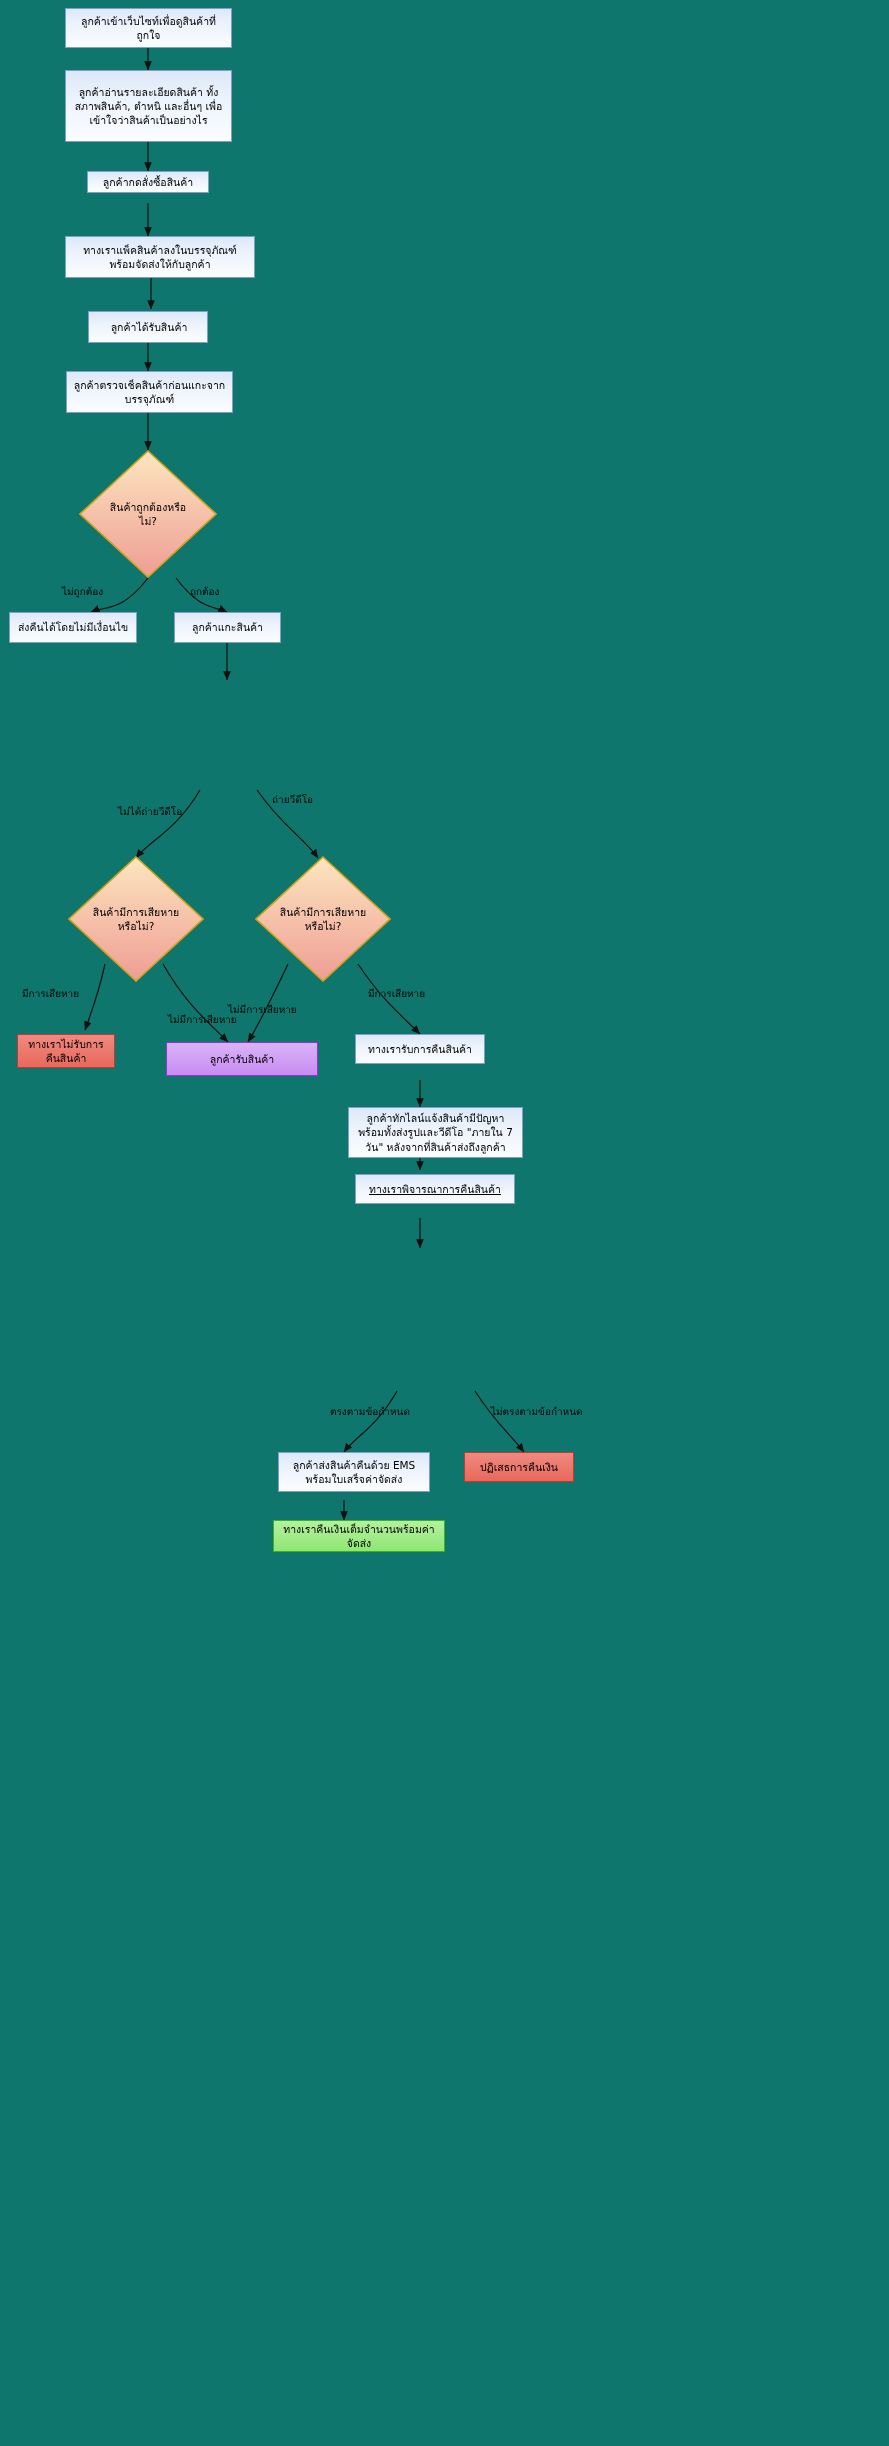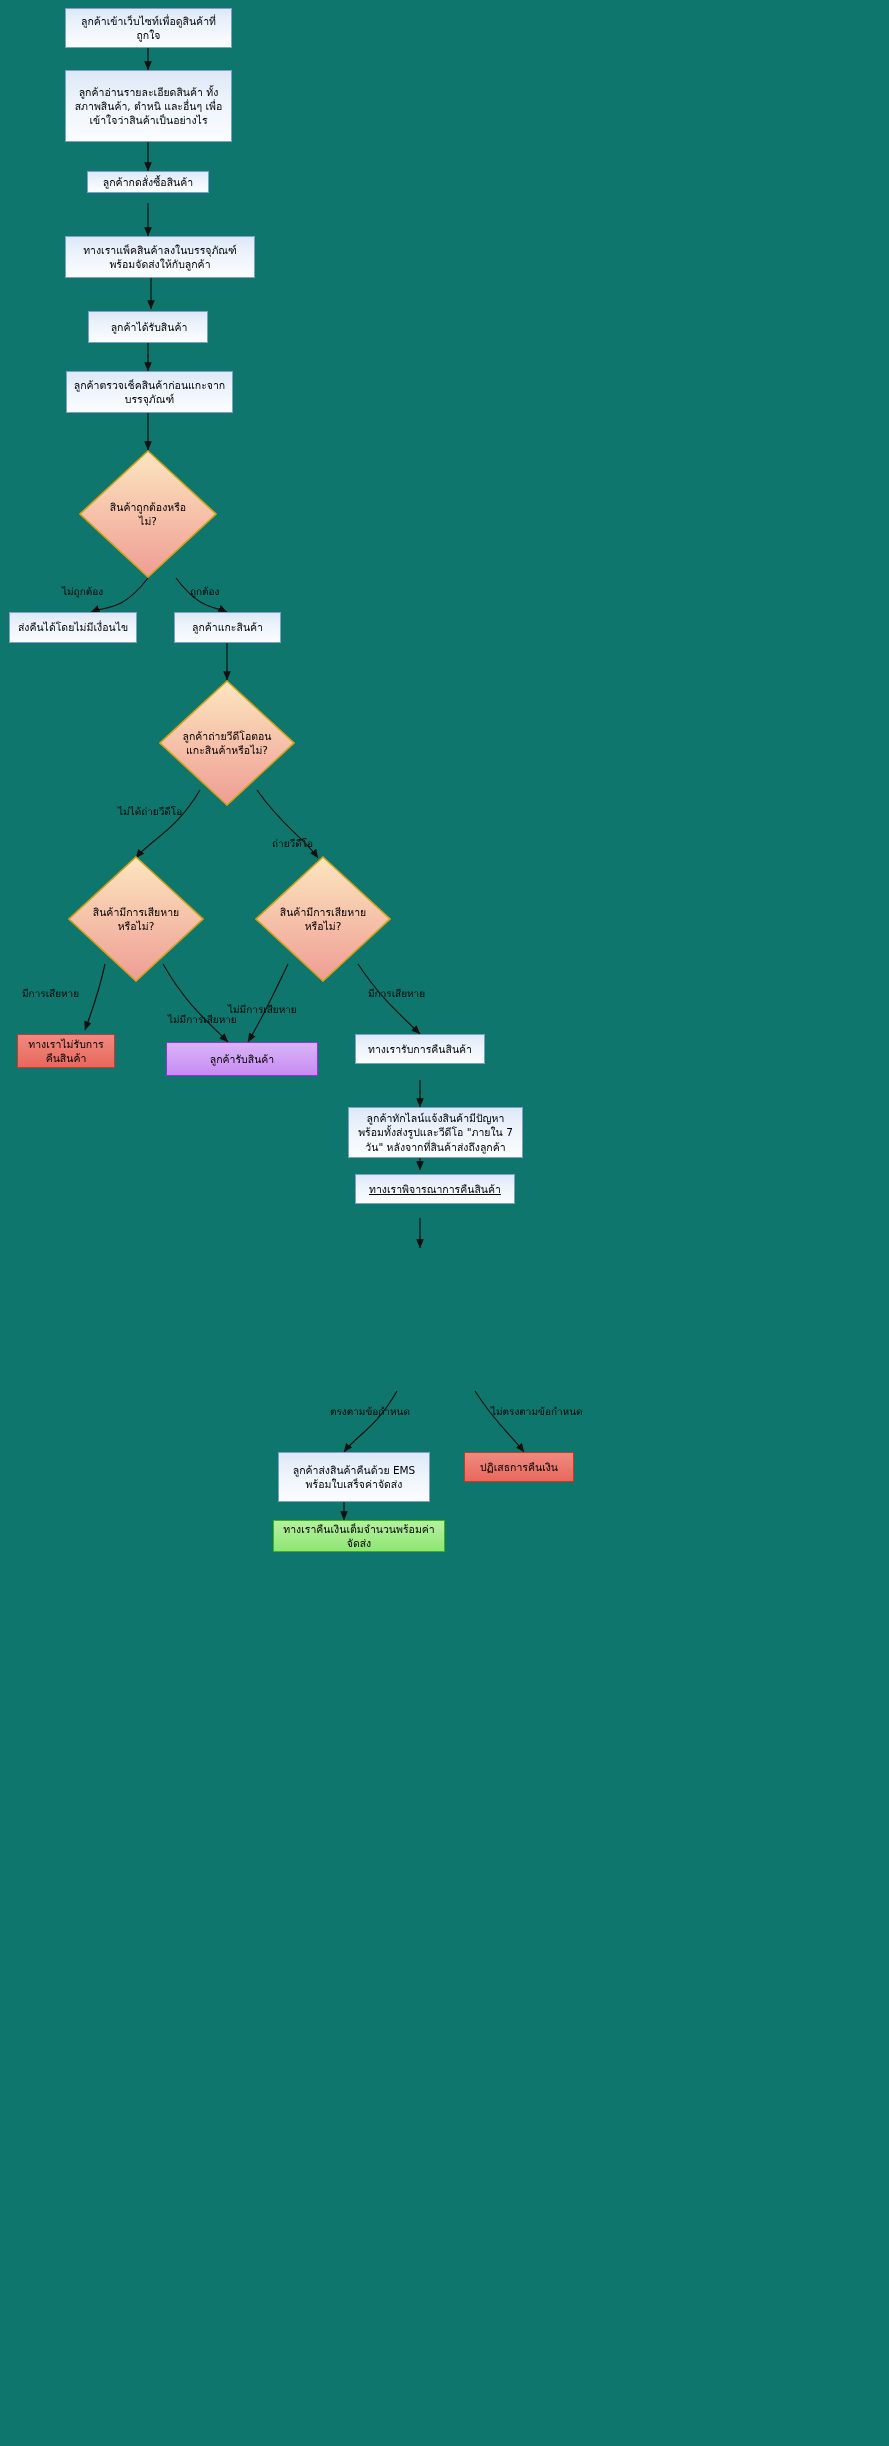--- a/index.html
+++ b/index.html
@@ -93,35 +93,23 @@
   <div class="edgelabel" style="left:190px;top:584px;">ถูกต้อง</div>
 
   <div class="node proc" style="left:9px;top:612px;width:128px;height:31px;">
     <span>ส่งคืนได้โดยไม่มีเงื่อนไข</span>
   </div>
 
   <div class="node proc" style="left:174px;top:612px;width:107px;height:31px;">
     <span>ลูกค้าแกะสินค้า</span>
   </div>
 
-  <div class="diamond-wrap" style="left:159px;top:680px;width:136px;height:126px;">
-    <svg width="136" height="126" viewBox="0 0 136 126">
-      <defs>
-          <linearGradient id="dg2" x1="0" y1="0" x2="0" y2="1">
-        <stop offset="0%" stop-color="#fce6bf"></stop>
-            <stop offset="100%" stop-color="#ef9d94"></stop>
-      </linearGradient>
-        </defs>
-      <polygon points="68,1 135,63 68,125 1,63" fill="url(#dg2)" stroke="#d4a017" stroke-width="1.6"></polygon>
-    </svg>
-    <div class="diamond-label">ลูกค้าถ่ายวีดีโอตอนแกะสินค้าหรือไม่?</div>
-  </div>
 
   <div class="edgelabel" style="left:118px;top:804px;">ไม่ได้ถ่ายวีดีโอ</div>
-  <div class="edgelabel" style="left:272px;top:836px;">ถ่ายวีดีโอ</div>
+  <div class="edgelabel" style="left:272px;top:792px;">ถ่ายวีดีโอ</div>
 
   <div class="diamond-wrap" style="left:68px;top:856px;width:136px;height:126px;">
     <svg width="136" height="126" viewBox="0 0 136 126">
       <defs>
           <linearGradient id="dg3" x1="0" y1="0" x2="0" y2="1">
         <stop offset="0%" stop-color="#fce6bf"></stop>
             <stop offset="100%" stop-color="#ef9d94"></stop>
       </linearGradient>
         </defs>
       <polygon points="68,1 135,63 68,125 1,63" fill="url(#dg3)" stroke="#d4a017" stroke-width="1.6"></polygon>
@@ -164,21 +152,21 @@
   </div>
 
   <div class="node proc" style="left:355px;top:1174px;width:160px;height:30px;text-decoration:underline;">
     <span>ทางเราพิจารณาการคืนสินค้า</span>
   </div>
 
 
   <div class="edgelabel" style="left:330px;top:1404px;">ตรงตามข้อกำหนด</div>
   <div class="edgelabel" style="left:491px;top:1404px;">ไม่ตรงตามข้อกำหนด</div>
 
-  <div class="node proc" style="left:278px;top:1452px;width:152px;height:50px;">
+  <div class="node proc" style="left:278px;top:1452px;width:152px;height:40px;">
     <span>ลูกค้าส่งสินค้าคืนด้วย EMS พร้อมใบเสร็จค่าจัดส่ง</span>
   </div>
 
   <div class="node term-red" style="left:464px;top:1452px;width:110px;height:30px;">
     <span>ปฏิเสธการคืนเงิน</span>
   </div>
 
   <div class="node term-green" style="left:273px;top:1520px;width:172px;height:32px;">
     <span>ทางเราคืนเงินเต็มจำนวนพร้อมค่าจัดส่ง</span>
   </div>

